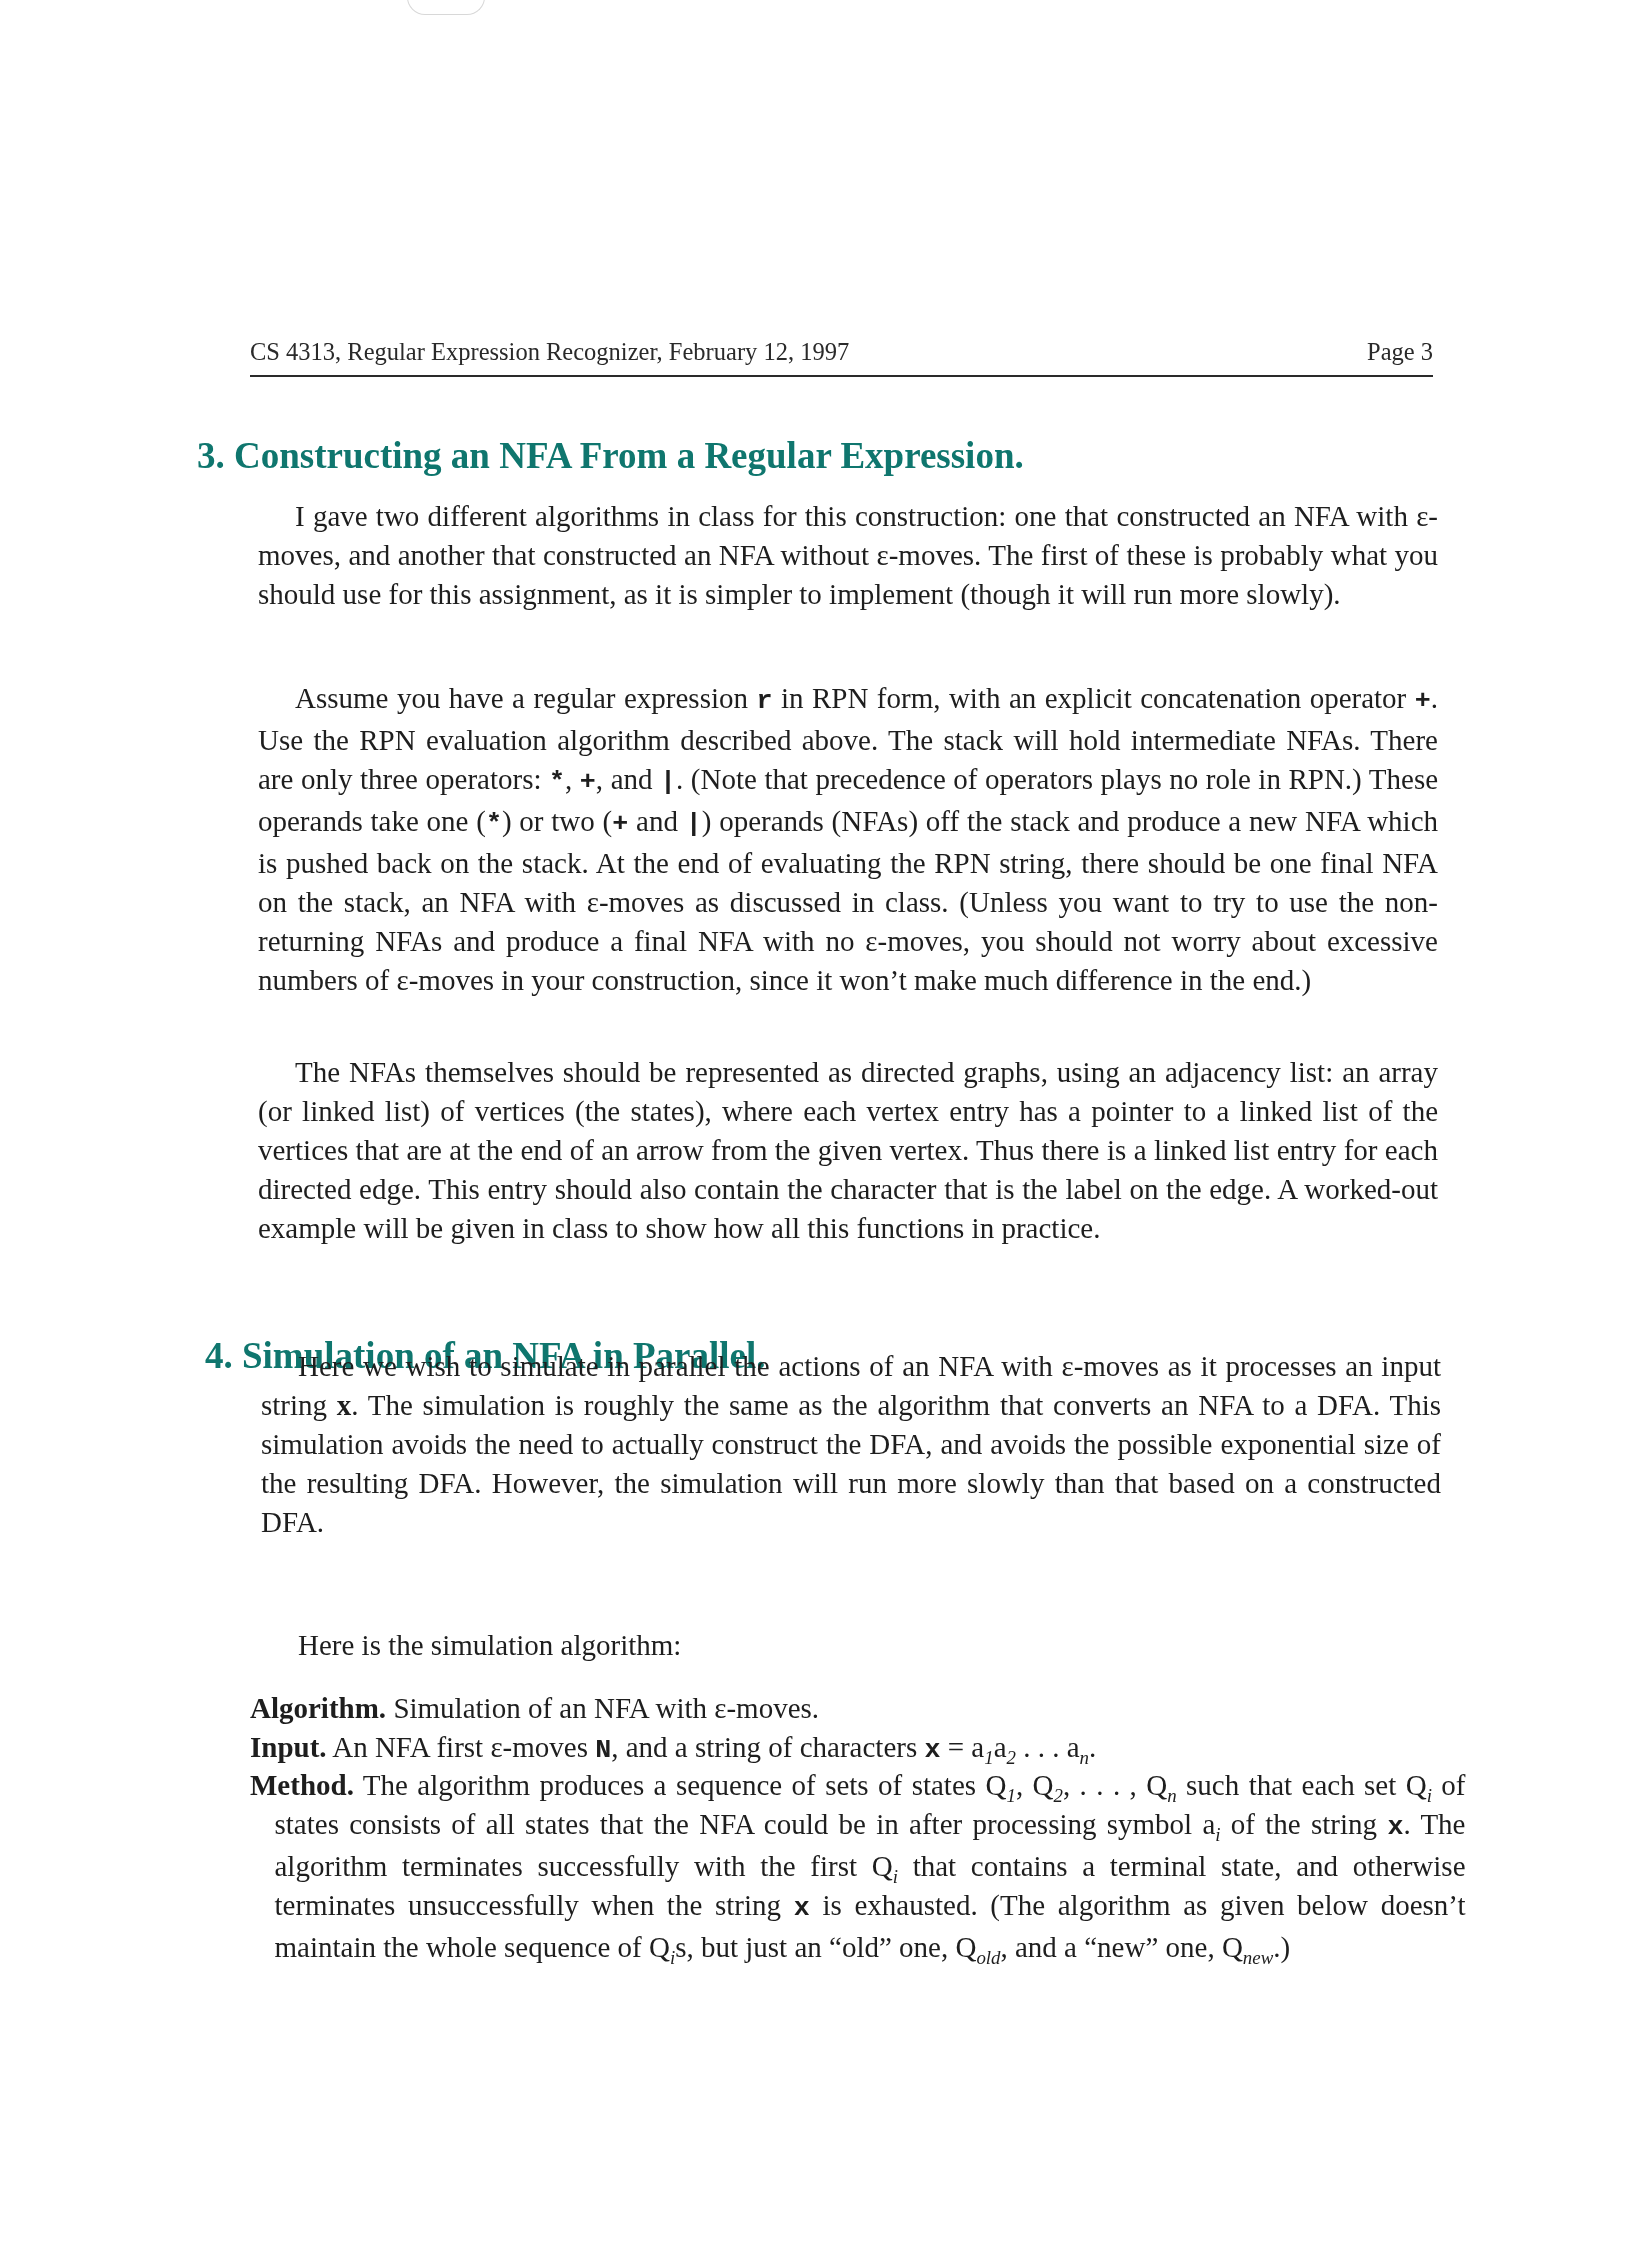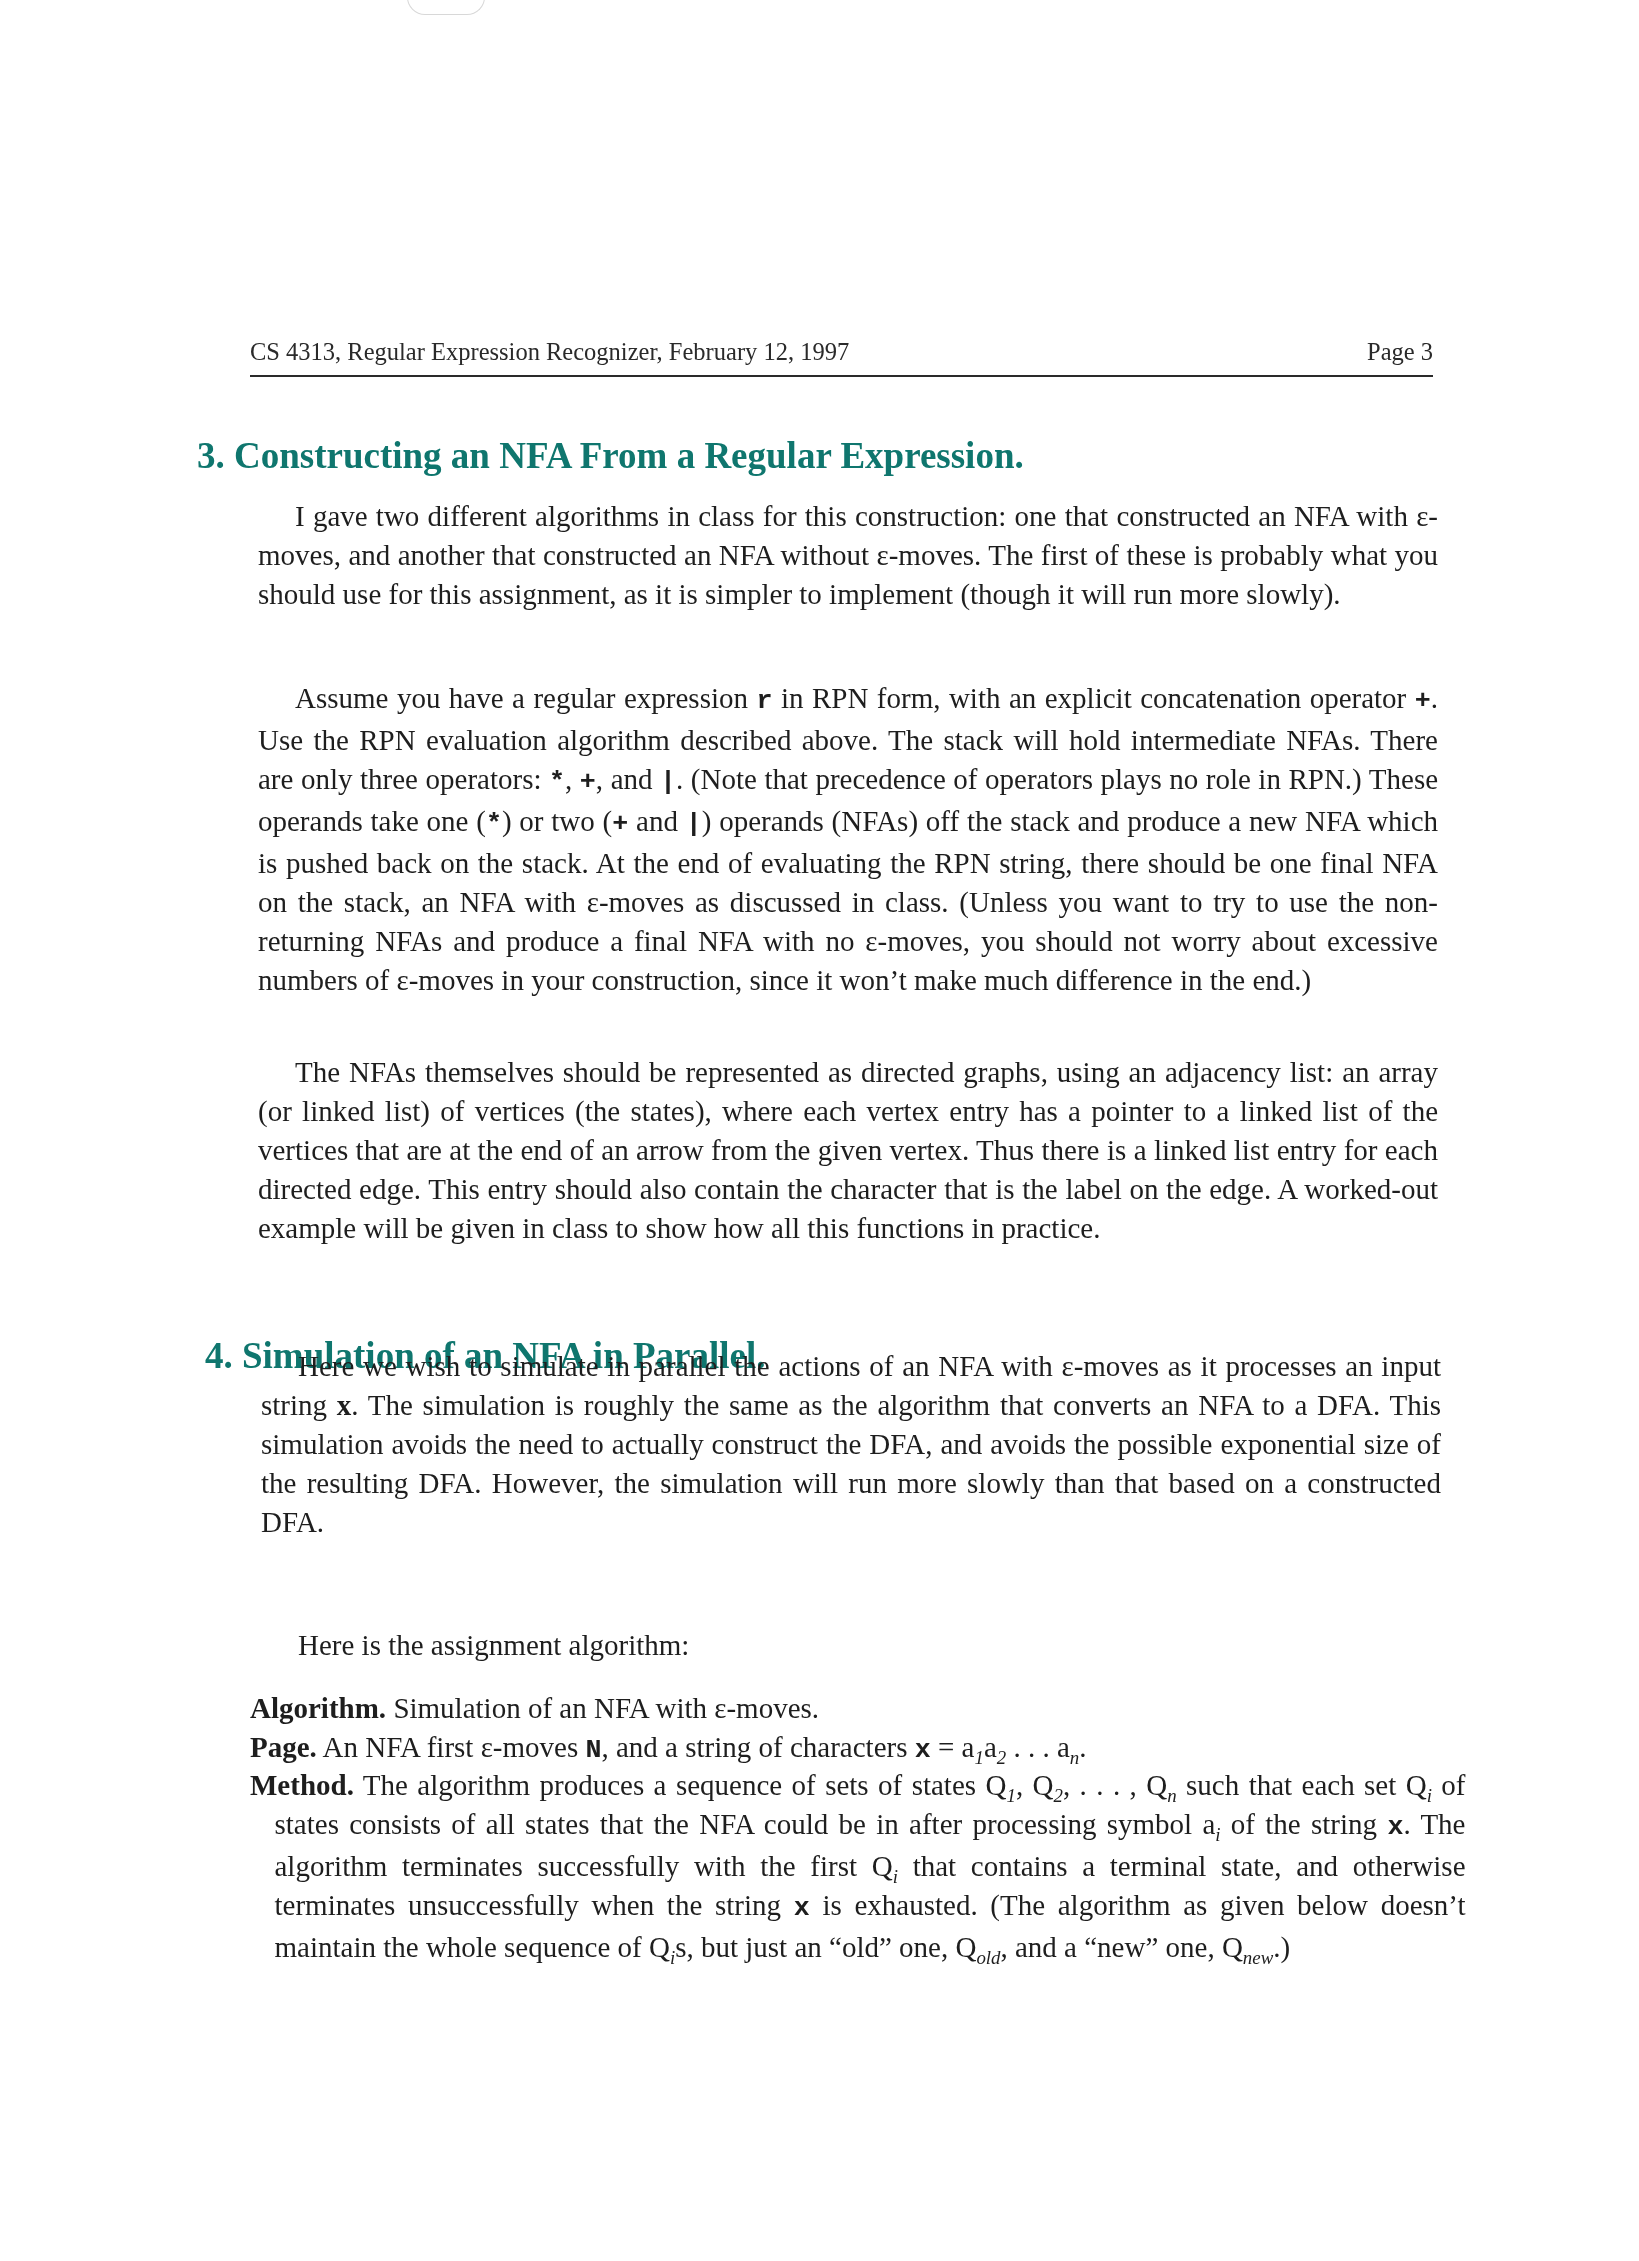--- a/index.html
+++ b/index.html
@@ -80,22 +80,22 @@
   <p class="para p1">I gave two different algorithms in class for this construction: one that constructed an NFA with ε-moves, and another that constructed an NFA without ε-moves. The first of these is probably what you should use for this assignment, as it is simpler to implement (though it will run more slowly).</p>
 
   <p class="para p2"><span>Assume you have a regular expression </span><span class="tt">r</span><span> in RPN form, with an explicit concatenation operator </span><span class="tt">+</span><span>. Use the RPN evaluation algorithm described above. The stack will hold intermediate NFAs. There are only three operators: </span><span class="tt">*</span><span>, </span><span class="tt">+</span><span>, and </span><span class="tt">|</span><span>. (Note that precedence of operators plays no role in RPN.) These operands take one (</span><span class="tt">*</span><span>) or two (</span><span class="tt">+</span><span> and </span><span class="tt">|</span><span>) operands (NFAs) off the stack and produce a new NFA which is pushed back on the stack. At the end of evaluating the RPN string, there should be one final NFA on the stack, an NFA with ε-moves as discussed in class. (Unless you want to try to use the non-returning NFAs and produce a final NFA with </span><span class="it">no</span><span> ε-moves, you should not worry about excessive numbers of ε-moves in your construction, since it won’t make much difference in the end.)</span></p>
 
   <p class="para p3"><span>The NFAs themselves should be represented as </span><span class="it">directed graphs</span><span>, using an </span><span class="it">adjacency</span><span> list: an array (or linked list) of vertices (the states), where each vertex entry has a pointer to a linked list of the vertices that are at the end of an arrow from the given vertex. Thus there is a linked list entry for each directed edge. This entry should also contain the character that is the label on the edge. A worked-out example will be given in class to show how all this functions in practice.</span></p>
 
   <h2 class="section-title sec4">4. Simulation of an NFA in Parallel.</h2>
 
   <p class="para p4"><span>Here we wish to simulate in parallel the actions of an NFA with ε-moves as it processes an input string </span><span class="bold">x</span><span>. The simulation is roughly the same as the algorithm that converts an NFA to a DFA. This simulation avoids the need to actually construct the DFA, and avoids the possible exponential size of the resulting DFA. However, the simulation will run more slowly than that based on a constructed DFA.</span></p>
 
-  <p class="para p5">Here is the assignment algorithm:</p>
+  <p class="para p5">Here is the simulation algorithm:</p>
 
   <p class="algo algo-line a1"><span class="algo-label">Algorithm.</span><span> Simulation of an NFA with ε-moves.</span></p>
 
-  <p class="algo algo-line a2"><span class="algo-label">Page.</span><span> An NFA first ε-moves </span><span class="bold tt">N</span><span>, and a string of characters </span><span class="bold tt">x</span><span class="it"> = a</span><sub>1</sub><span class="it">a</span><sub>2</sub><span class="it"> . . . a</span><sub>n</sub><span>.</span></p>
+  <p class="algo algo-line a2"><span class="algo-label">Input.</span><span> An NFA first ε-moves </span><span class="bold tt">N</span><span>, and a string of characters </span><span class="bold tt">x</span><span class="it"> = a</span><sub>1</sub><span class="it">a</span><sub>2</sub><span class="it"> . . . a</span><sub>n</sub><span>.</span></p>
 
   <p class="algo algo-method a3"><span class="algo-label">Method.</span><span> The algorithm produces a sequence of </span><span class="it">sets of</span><span> states Q</span><sub>1</sub><span>, Q</span><sub>2</sub><span>, . . . , Q</span><sub>n</sub><span> such that each set Q</span><sub>i</sub><span> of states consists of all states that the NFA could be in after processing symbol a</span><sub>i</sub><span> of the string </span><span class="bold tt">x</span><span>. The algorithm terminates successfully with the first Q</span><sub>i</sub><span> that contains a terminal state, and otherwise terminates unsuccessfully when the string </span><span class="bold tt">x</span><span> is exhausted. (The algorithm as given below doesn’t maintain the whole sequence of Q</span><sub>i</sub><span>s, but just an “old” one, Q</span><sub>old</sub><span>, and a “new” one, Q</span><sub>new</sub><span>.)</span></p>
 
 </div>
 
 
 </body></html>

